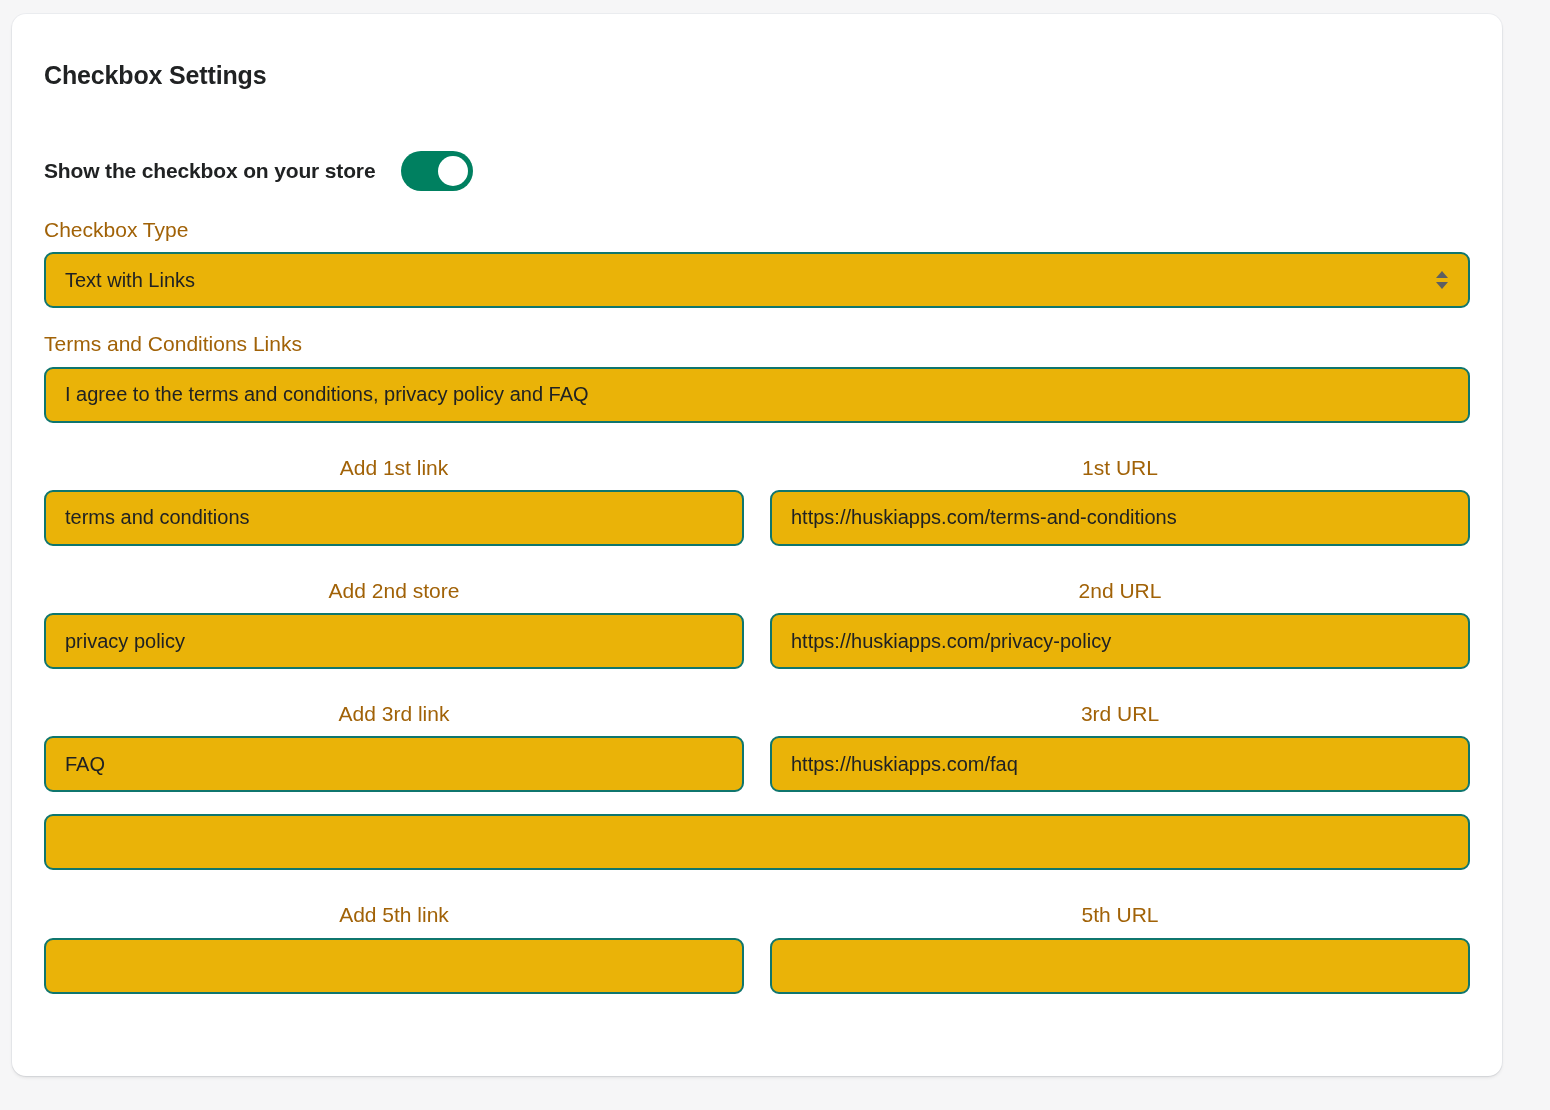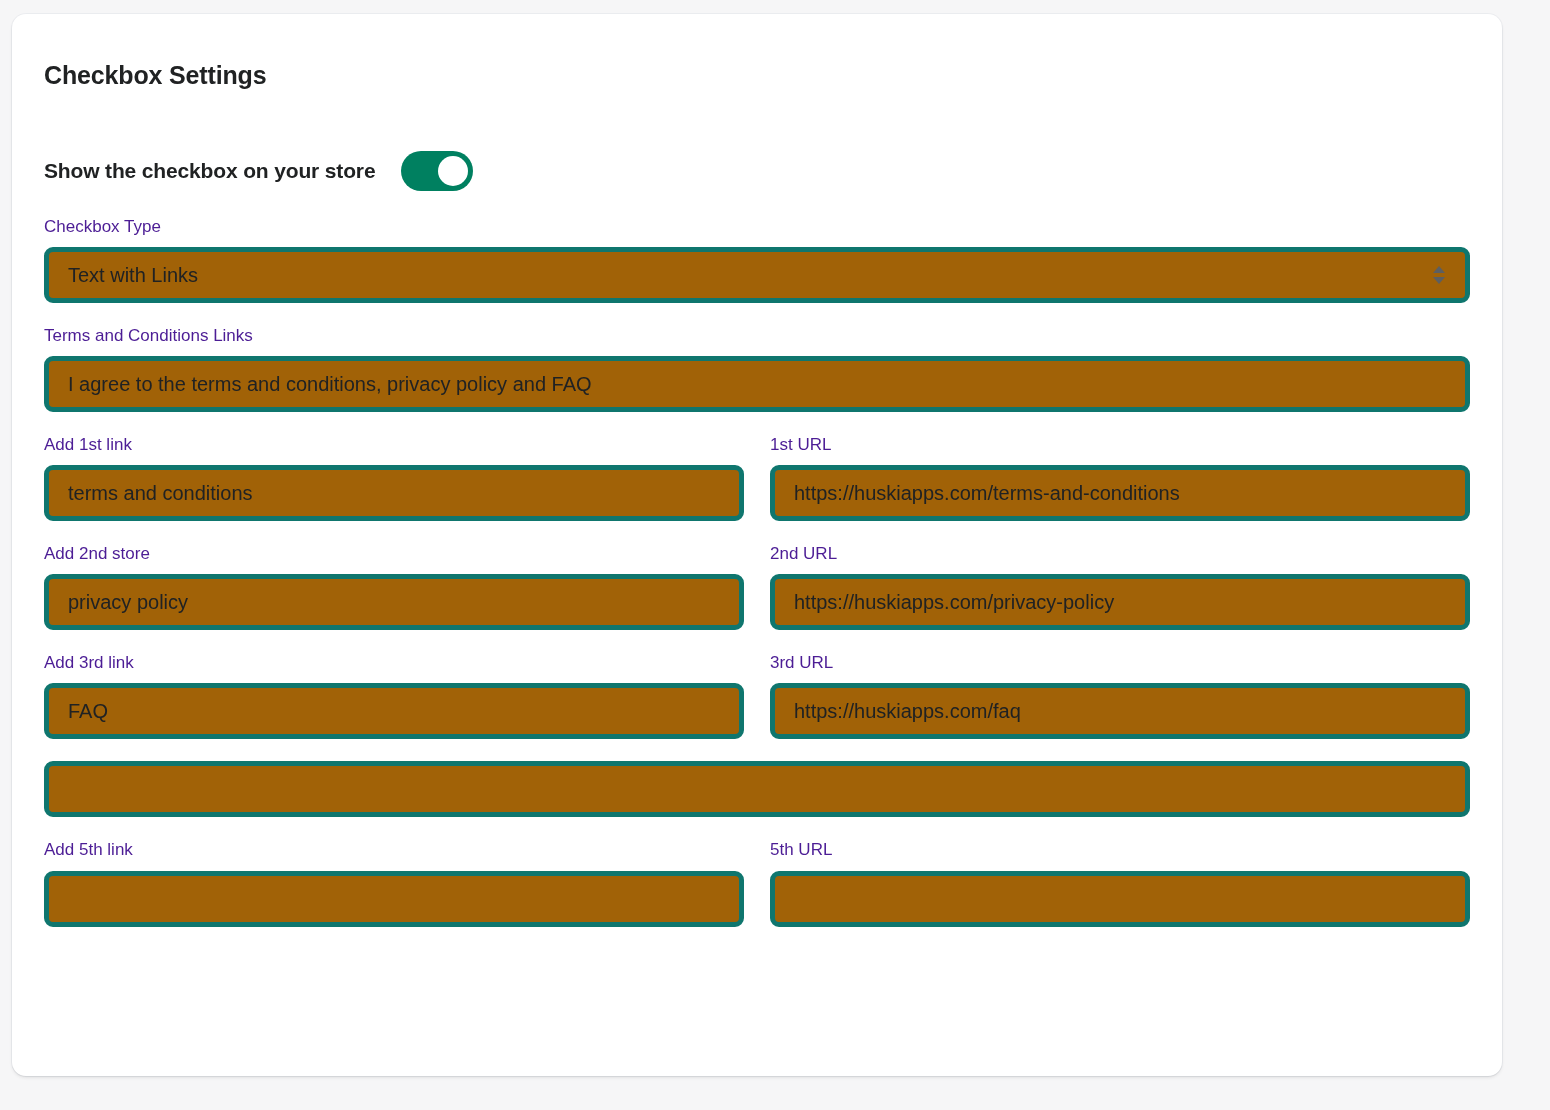--- a/index.html
+++ b/index.html
@@ -75,34 +75,35 @@
     width: 30px;
     height: 30px;
     border-radius: 50%;
     background: #ffffff;
   }
 
   
   .field-block { margin-top: 24px; }
   .field-label {
     display: block;
-    font-size: 17px;
-    color: #4c1d95;
+    font-size: 21px;
+    color: #a16207;
     line-height: 1.3;
     margin-bottom: 9px;
     letter-spacing: 0;
+    margin-top: 9px;
   }
 
   .input,
   .select-box {
     display: block;
     width: 100%;
     height: 56px;
-    background: #a16207;
-    border: 5px solid #0f766e;
+    background: #eab308;
+    border: 2px solid #0f766e;
     border-radius: 9px;
     font-family: "Liberation Sans", sans-serif;
     font-size: 20px;
     color: #202223;
     padding: 0 19px;
     outline: none;
     line-height: 54px;
   }
   .input::placeholder { color: #8c9196; }
 
@@ -137,21 +138,21 @@
   .select-arrows .tri.up   { border-bottom: 7px solid #5c5f62; }
   .select-arrows .tri.down { border-top: 7px solid #5c5f62; }
 
   
   .link-row {
     display: flex;
     gap: 26px;
     margin-top: 22px;
   }
   .link-col { flex: 1 1 0; min-width: 0; }
-  .link-col .field-label { margin-bottom: 9px; }
+  .link-col .field-label { margin-bottom: 9px; text-align: center; }
 
   .tc-block { margin-top: 22px; }
 </style>
 </head>
 <body>
 
 <div class="page">
   <div class="card">
 
     <h1 class="card-title">Checkbox Settings</h1>

